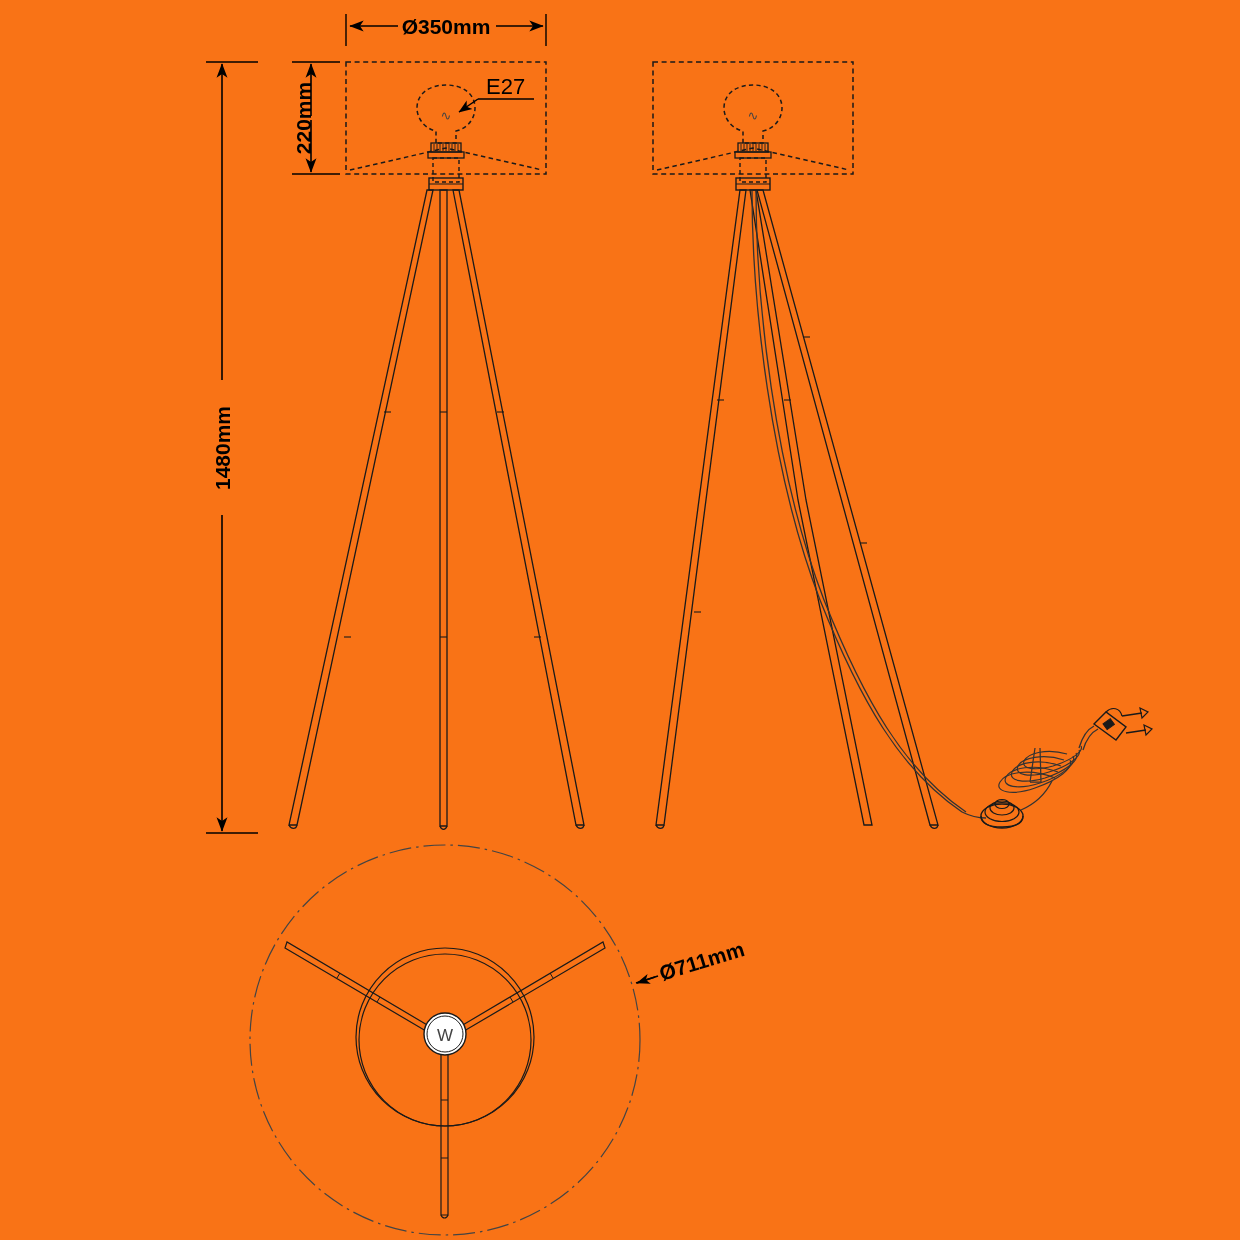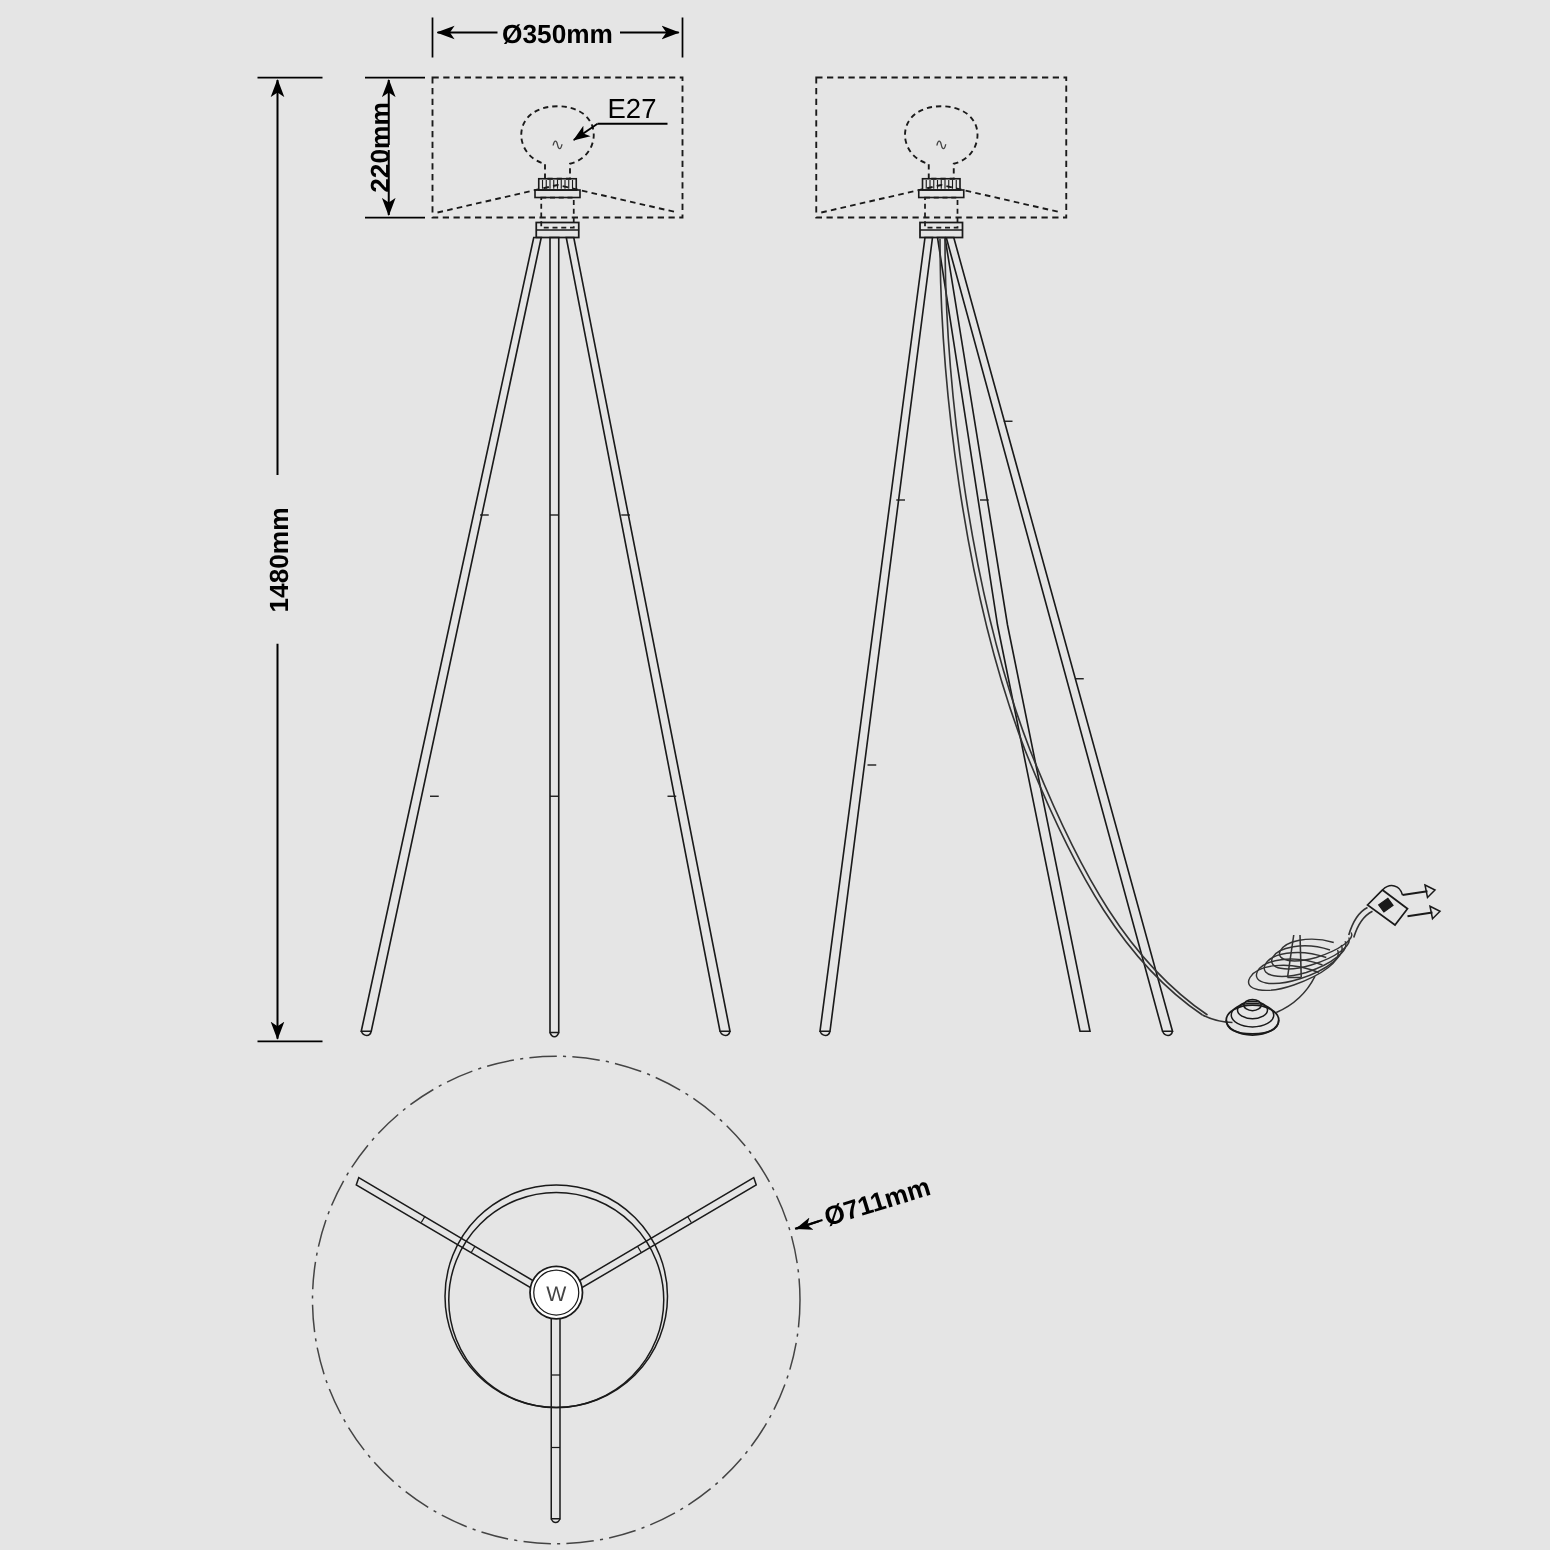--- a/index.html
+++ b/index.html
@@ -11,21 +11,21 @@
   body {
     width: 1240px;
     height: 1240px;
     overflow: hidden;
     font-family: "Liberation Sans", sans-serif;
   }
   #drawing-sheet {
     position: relative;
     width: 1240px;
     height: 1240px;
-    background: #e5e5e5;
+    background: #f97316;
   }
   #drawing-svg {
     position: absolute;
     left: 0;
     top: 0;
     width: 1240px;
     height: 1240px;
     display: block;
   }
   .dim-text {

